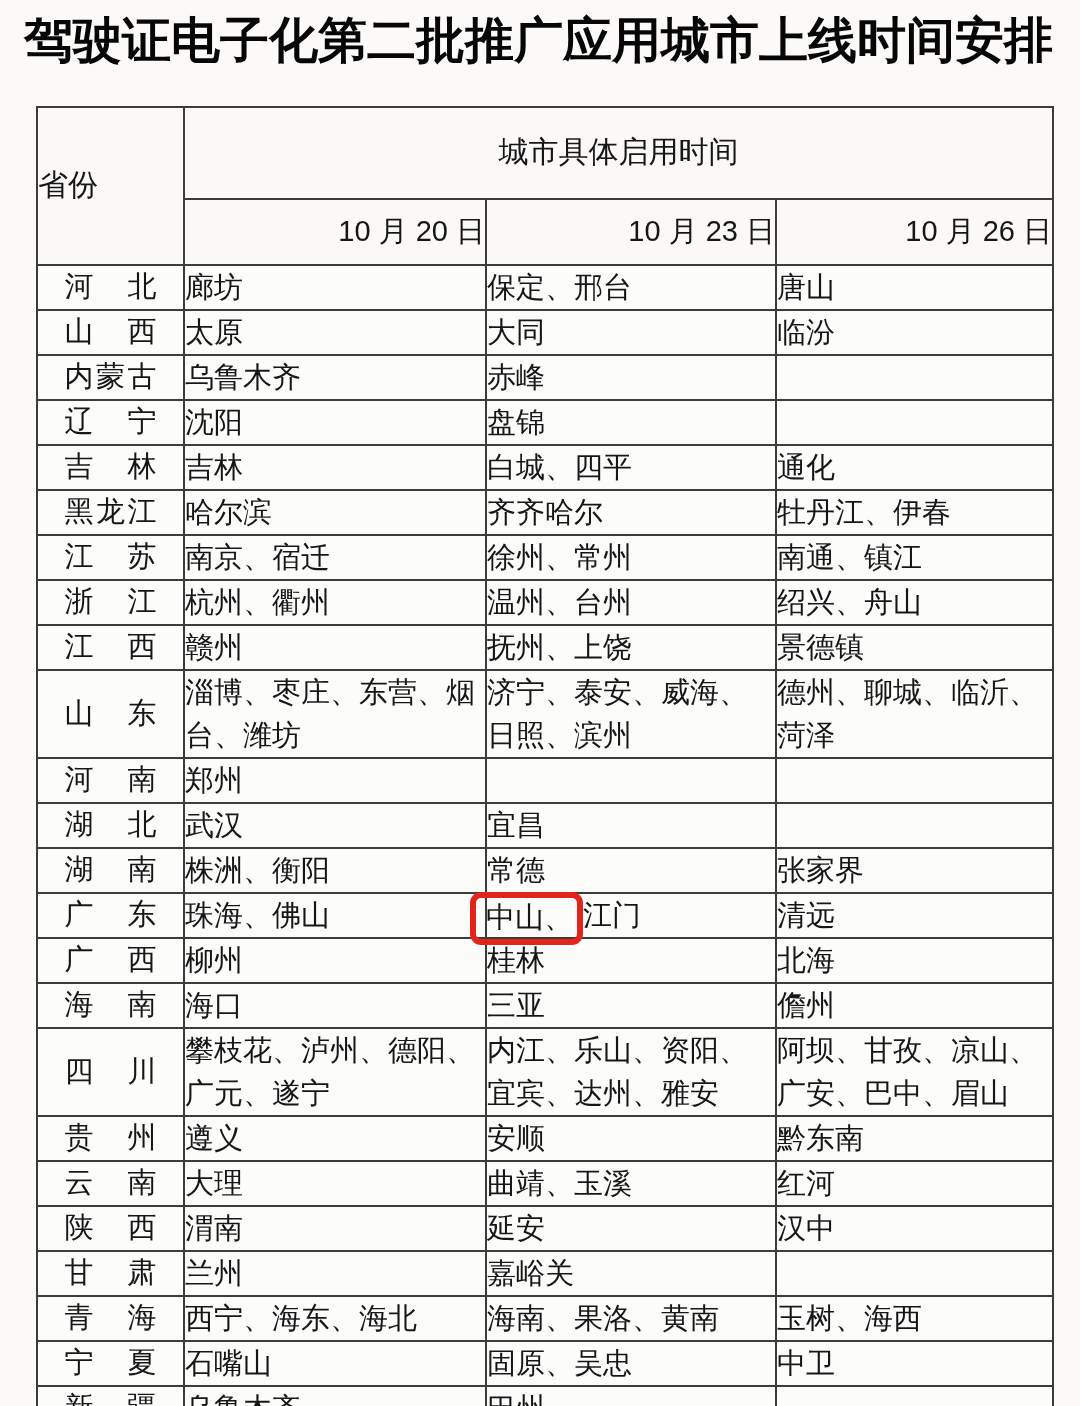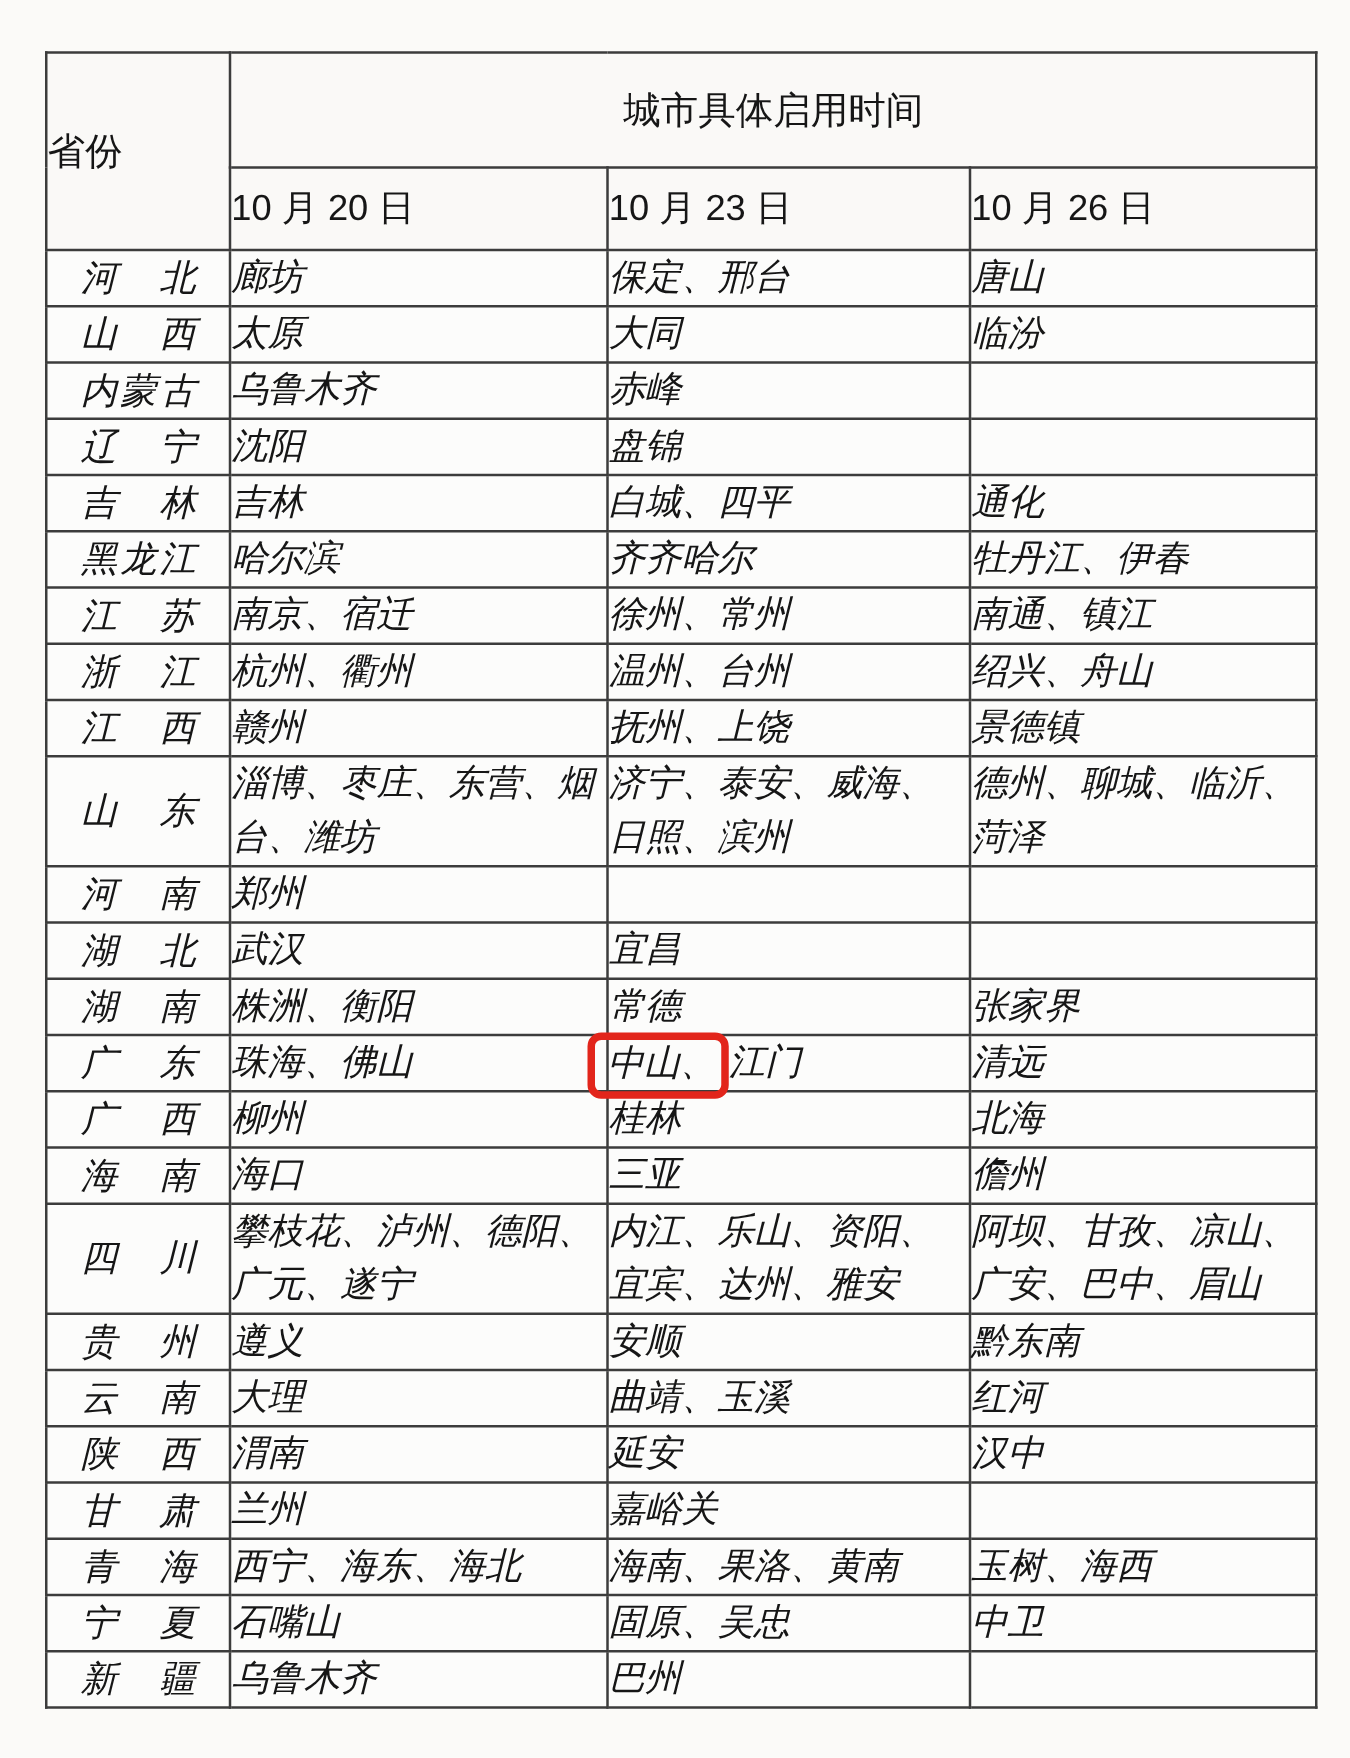--- a/index.html
+++ b/index.html
@@ -45,36 +45,36 @@
     height:92px;
     text-align:center;
     vertical-align:middle;
     font-family:"Liberation Sans", sans-serif;
     font-weight:700;
     font-size:30px;
     background:#faf9f7;
   }
   .date-header{
     height:66px;
-    text-align:left;
+    text-align:right;
     vertical-align:middle;
     font-family:"Liberation Sans", sans-serif;
     font-weight:700;
     font-size:29px;
     background:#faf9f7;
   }
   .prov-header{
     text-align:left;
     vertical-align:middle;
     font-family:"Liberation Sans", sans-serif;
     font-weight:700;
     font-size:30px;
     background:#faf9f7;
   }
-  tr.body-row{height:44px;font-style:italic;}
+  tr.body-row{height:44px;}
   tr.body-row.tall{height:88px;}
   .prov-cell{
     text-align:center;
     vertical-align:middle;
     font-size:29px;
     background:#fcfcfb;
   }
   .prov-name{
     display:inline-block;
     width:92px;
@@ -99,20 +99,21 @@
     margin:-11px 0 -11px -17px;
     line-height:38px;
     vertical-align:middle;
   }
 </style>
 </head>
 <body>
 
 <div class="page">
 
+  <h1 class="title">驾驶证电子化第二批推广应用城市上线时间安排</h1>
 
   <table class="sched">
     <colgroup>
       <col class="c-prov">
         <col class="c-d20">
         <col class="c-d23">
         <col class="c-d26">
     </colgroup>
     <thead>
       <tr>

